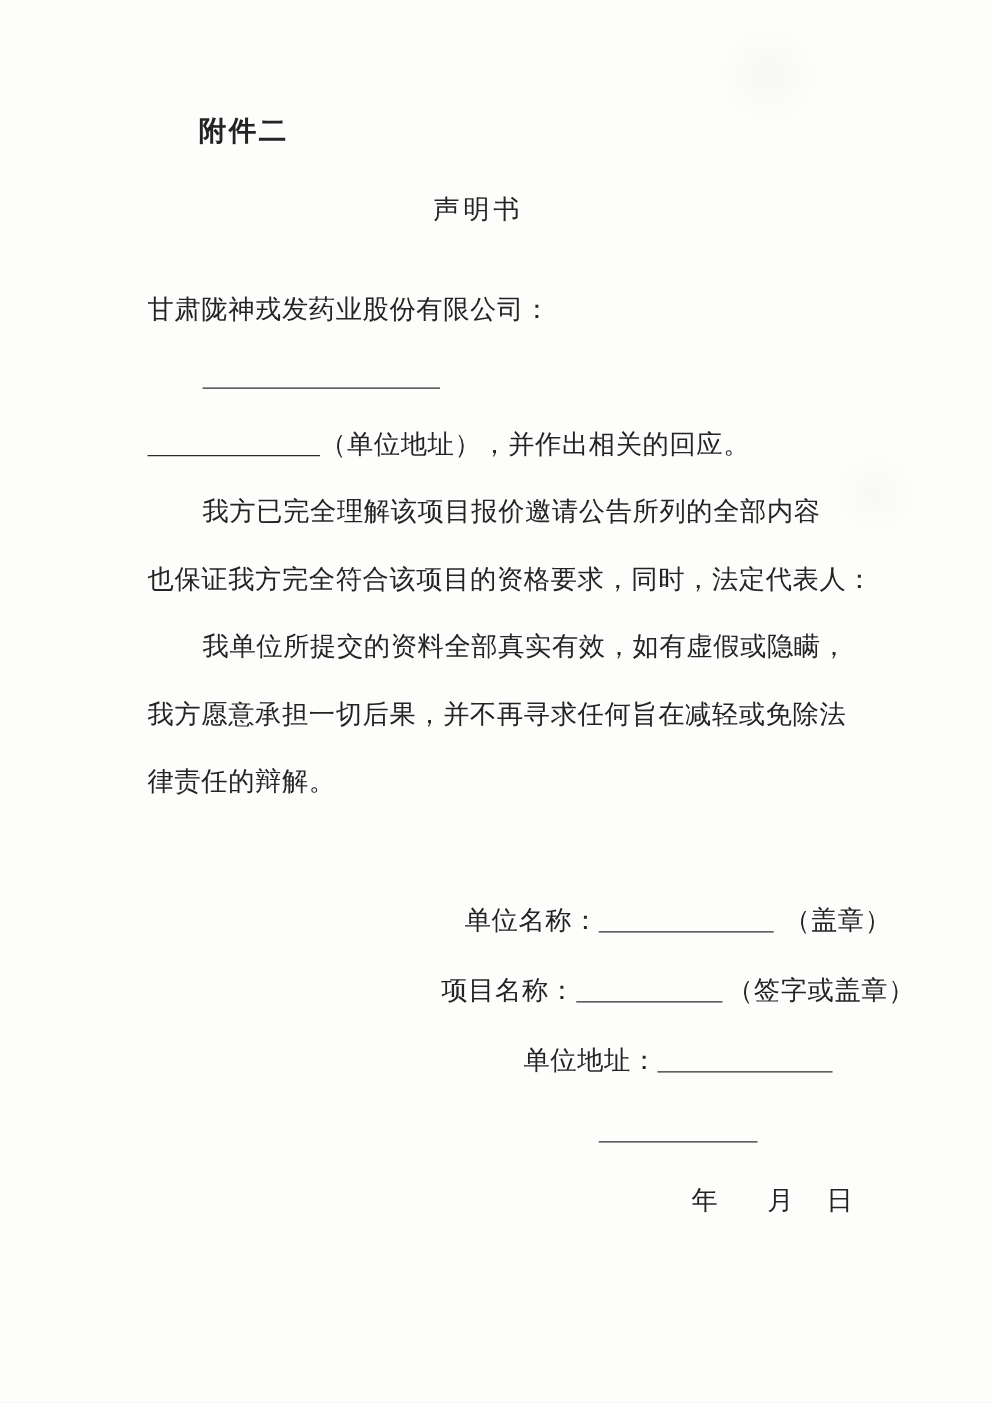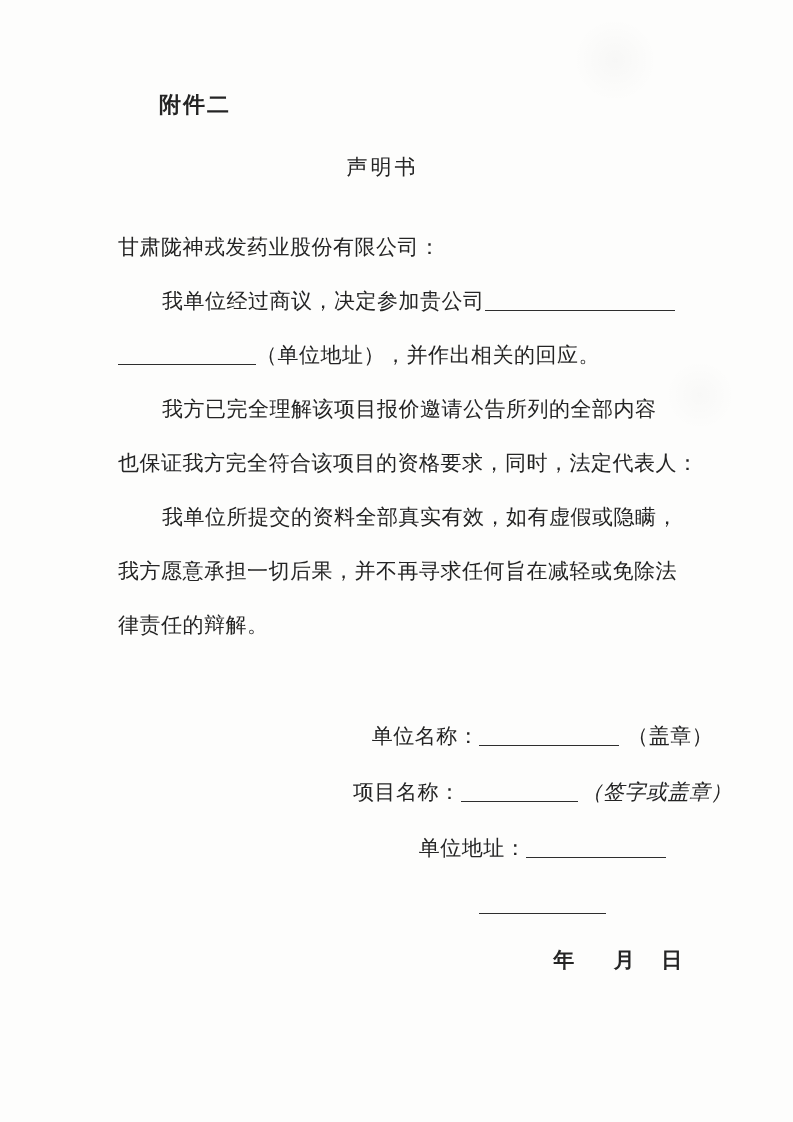--- a/index.html
+++ b/index.html
@@ -61,46 +61,45 @@
     font-size: 21px;
     letter-spacing: 0.5px;
     text-align: center;
   }
   .sig-line {
     line-height: 56px;
     height: 56px;
     white-space: nowrap;
   }
   .seal-note { margin-left: 8px; }
-  .sign-note { margin-left: 4px; font-style: italic; }
+  .sign-note { margin-left: 4px; }
   .date-line {
     padding-left: 151px;
     line-height: 56px;
     height: 56px;
     white-space: nowrap;
-    font-weight: bold;
   }
   .date-month { margin-left: 39px; }
   .date-day { margin-left: 26px; }
 </style>
 </head>
 <body>
 
 <div class="page">
 
   <div class="attachment">附件二</div>
 
   <div class="doc-title">声明书</div>
 
   <div class="content">
 
     <div class="line">甘肃陇神戎发药业股份有限公司：</div>
 
     <div class="line indent">
-      <span>我单位经过商议，决定参加贵公司</span><span class="blank w190"></span>
+      <span class="blank w190"></span>
     </div>
 
     <div class="line">
       <span class="blank w138"></span><span>（单位地址），并作出相关的回应。</span>
     </div>
 
     <div class="line indent">我方已完全理解该项目报价邀请公告所列的全部内容</div>
 
     <div class="line">也保证我方完全符合该项目的资格要求，同时，法定代表人：</div>
 

